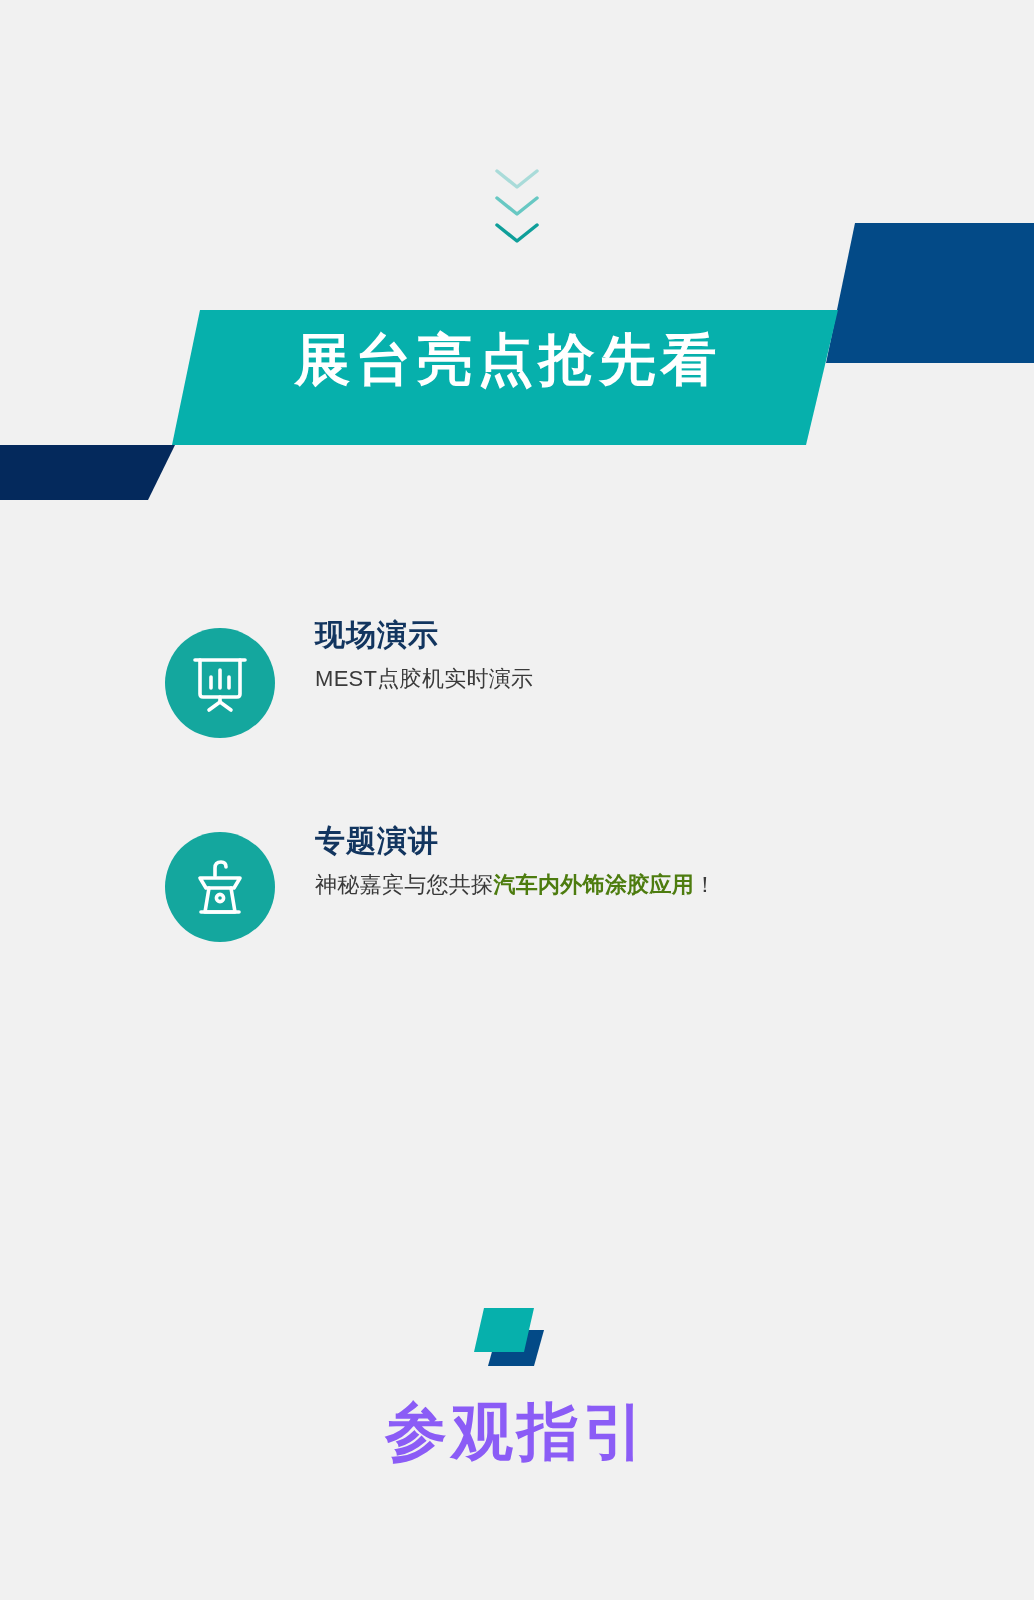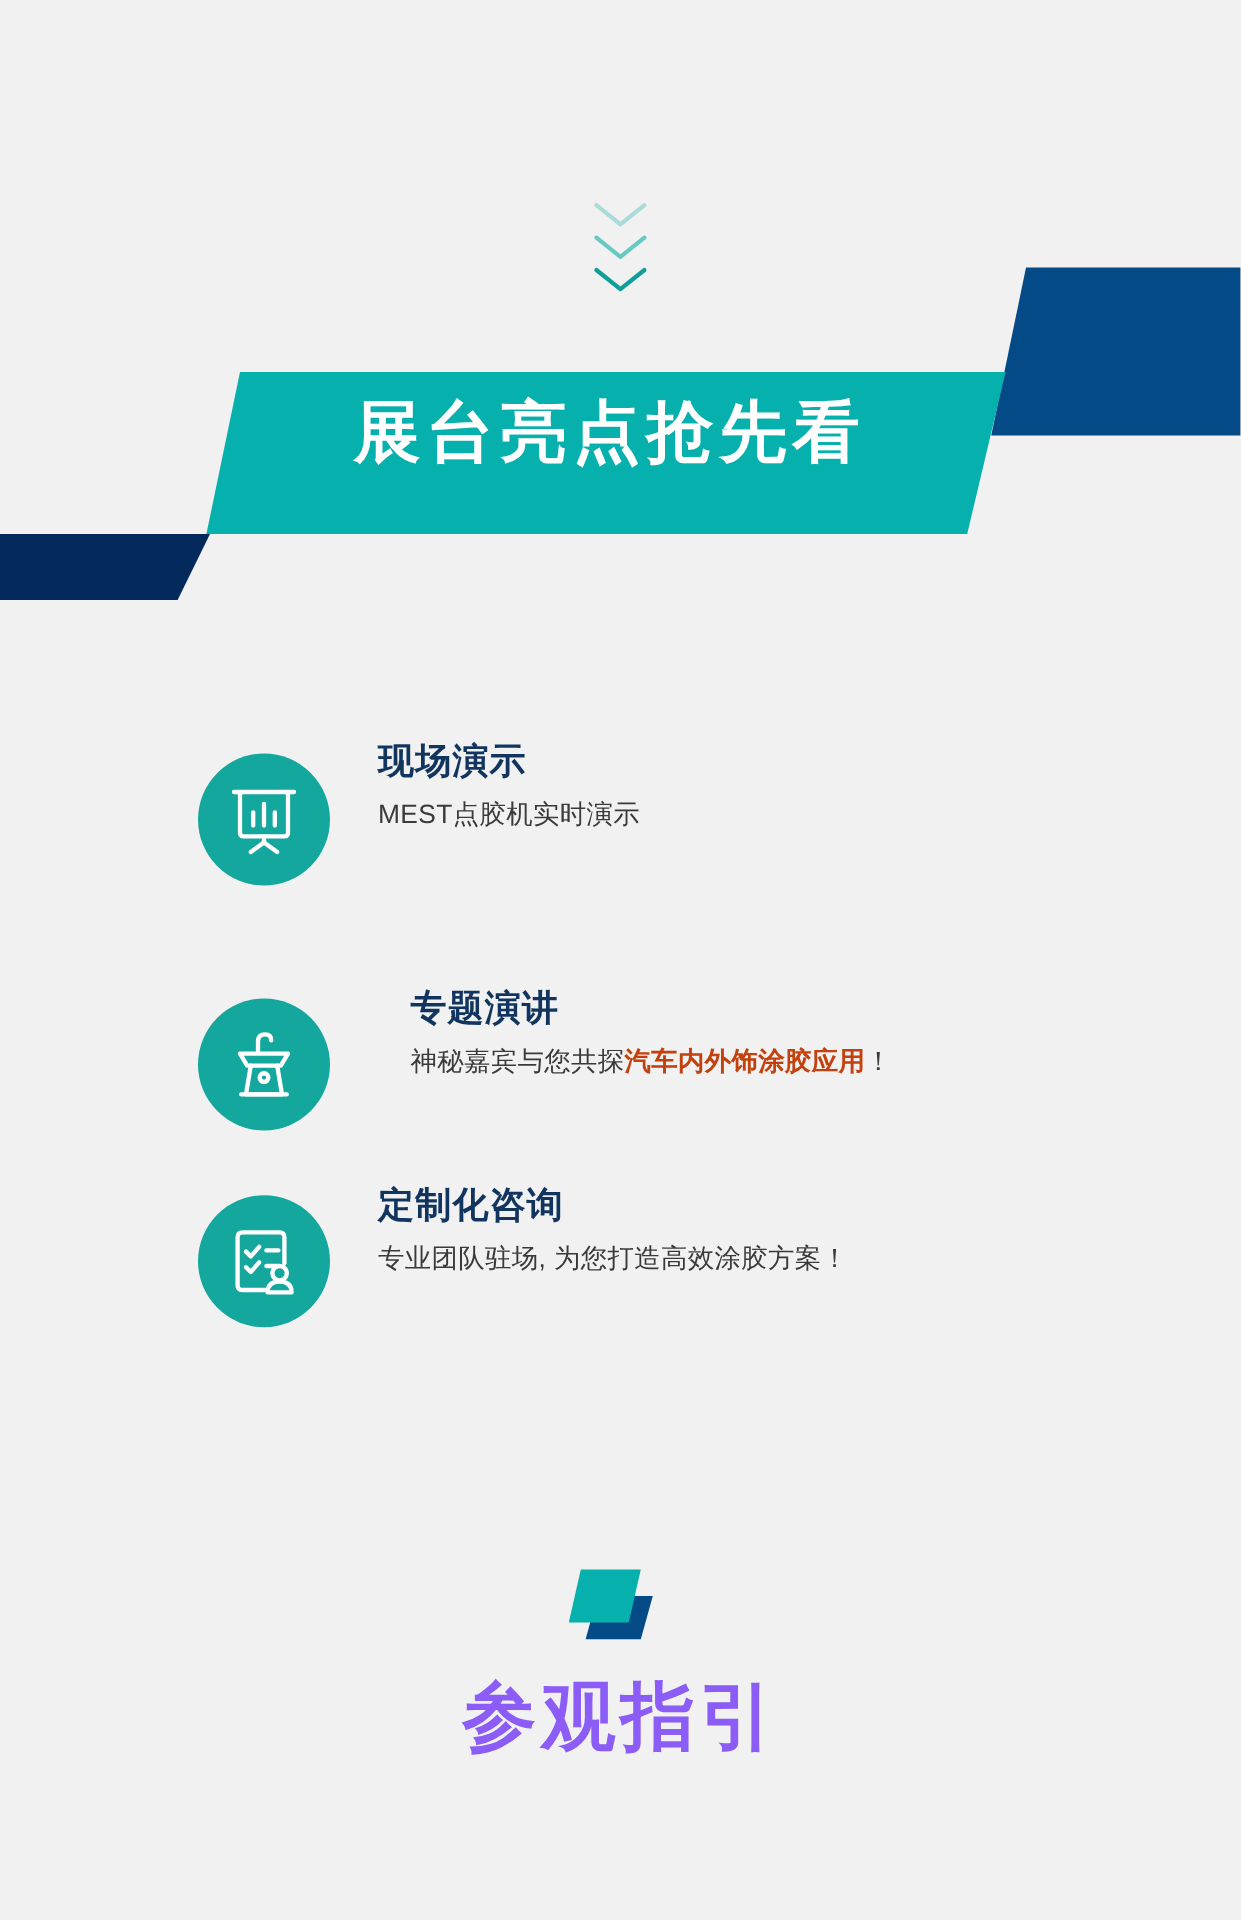--- a/index.html
+++ b/index.html
@@ -72,21 +72,21 @@
     top: 608px;
     width: 1034px;
   }
   .feature-row {
     position: relative;
     display: flex;
     align-items: flex-start;
     padding-left: 165px;
   }
   .feature-row.r1 { height: 202px; }
-  .feature-row.r2 { height: 168px; gap: 27px; }
+  .feature-row.r2 { height: 168px; }
   .feature-row.r3 { height: 150px; }
 
   .icon-circle {
     flex: 0 0 auto;
     width: 110px;
     height: 110px;
     border-radius: 50%;
     background: #14a79e;
     display: flex;
     align-items: center;
@@ -115,21 +115,21 @@
   }
   .feature-desc {
     color: #3a3a3a;
     font-size: 22px;
     font-weight: normal;
     line-height: 1.55;
     letter-spacing: 0.3px;
     white-space: nowrap;
   }
   .hl {
-    color: #c2410c;
+    color: #4d7c0f;
     font-weight: bold;
   }
 
   
   .footer {
     position: absolute;
     left: 0;
     top: 1300px;
     width: 1034px;
     text-align: center;
@@ -216,39 +216,20 @@
         </svg>
       </div>
       <div class="feature-text">
         <div class="feature-title">专题演讲</div>
         <div class="feature-desc">
           <span>神秘嘉宾与您共探</span><span class="hl">汽车内外饰涂胶应用</span><span>！</span>
         </div>
       </div>
     </div>
 
-    <div class="feature-row r3">
-      <div class="icon-circle">
-        <svg width="66" height="66" viewBox="0 0 66 66">
-          <g fill="none" stroke="#ffffff" stroke-width="3.6" stroke-linecap="round" stroke-linejoin="round">
-            <path d="M50 35 L50 13 Q50 9 46 9 L15 9 Q11 9 11 13 L11 53 Q11 57 15 57 L34 57"></path>
-            <polyline points="18,25 22,29 29,21"></polyline>
-            <polyline points="18,38 22,42 29,34"></polyline>
-            <line x1="35" y1="24" x2="45" y2="24"></line>
-            <line x1="35" y1="37" x2="45" y2="37"></line>
-            <circle cx="46" cy="43" r="6"></circle>
-            <path d="M36 59 Q36 50 46 50 Q56 50 56 59 Z"></path>
-          </g>
-        </svg>
-      </div>
-      <div class="feature-text">
-        <div class="feature-title">定制化咨询</div>
-        <div class="feature-desc">专业团队驻场, 为您打造高效涂胶方案！</div>
-      </div>
-    </div>
 
   </div>
 
   <div class="footer">
     <svg class="logo-mark" viewBox="0 0 110 70">
       <polygon points="36,30 82,30 72,66 26,66" fill="#034a87"></polygon>
       <polygon points="22,8 72,8 62,52 12,52" fill="#06b0ac"></polygon>
     </svg>
     <div class="footer-title">参观指引</div>
   </div>

